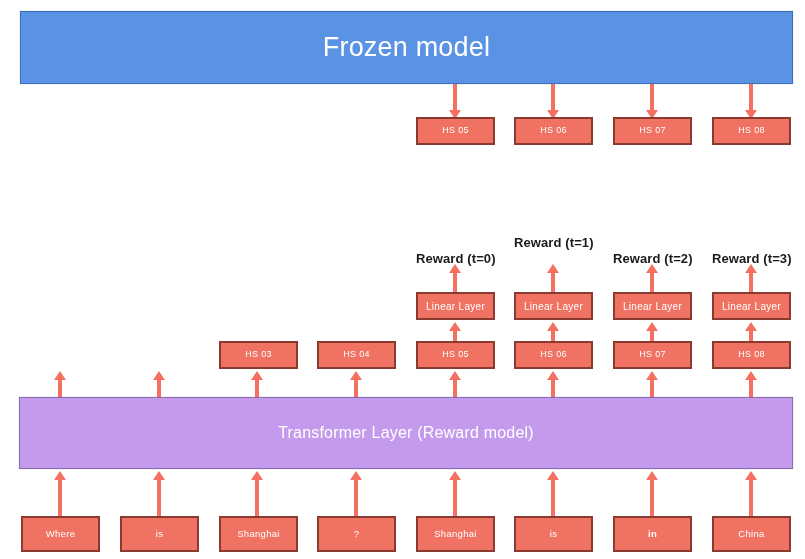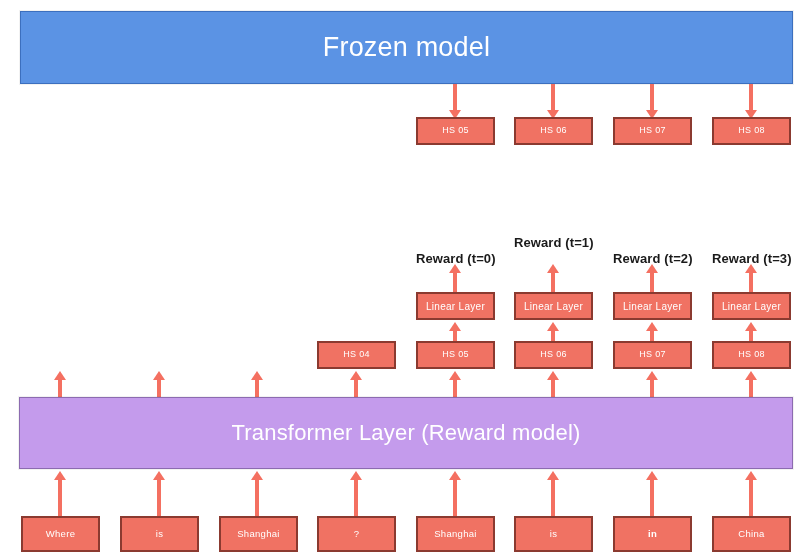--- a/index.html
+++ b/index.html
@@ -37,21 +37,21 @@
     box-shadow: 0 0 0 1px rgba(0,0,0,0.05);
     font-size: 27px;
     letter-spacing: 0.2px;
     font-weight: 400;
   }
 
   .transformer-box {
     background: #C49BEC;
     border: 1px solid #8C6BB0;
     box-shadow: 0 0 0 1px rgba(0,0,0,0.05);
-    font-size: 22px;
+    font-size: 16px;
     letter-spacing: 0.2px;
     font-weight: 400;
     text-align: center;
   }
 
   .salmon-box {
     background: #F07263;
     border: 2px solid #8B3A30;
     font-size: 9px;
     font-weight: 400;
@@ -176,20 +176,23 @@
 
   <div class="arrow-head up" style="left:547px; top:322px;"></div>
   <div class="arrow" style="left:551px; top:330px; height:12px;"></div>
 
   <div class="arrow-head up" style="left:646px; top:322px;"></div>
   <div class="arrow" style="left:650px; top:330px; height:12px;"></div>
 
   <div class="arrow-head up" style="left:745px; top:322px;"></div>
   <div class="arrow" style="left:749px; top:330px; height:12px;"></div>
 
+  <div class="box salmon-box" style="left:219px; top:341px; width:79px; height:28px;">
+    <span>HS 03</span>
+  </div>
   <div class="box salmon-box" style="left:317px; top:341px; width:79px; height:28px;">
     <span>HS 04</span>
   </div>
   <div class="box salmon-box" style="left:416px; top:341px; width:79px; height:28px;">
     <span>HS 05</span>
   </div>
   <div class="box salmon-box" style="left:514px; top:341px; width:79px; height:28px;">
     <span>HS 06</span>
   </div>
   <div class="box salmon-box" style="left:613px; top:341px; width:79px; height:28px;">

